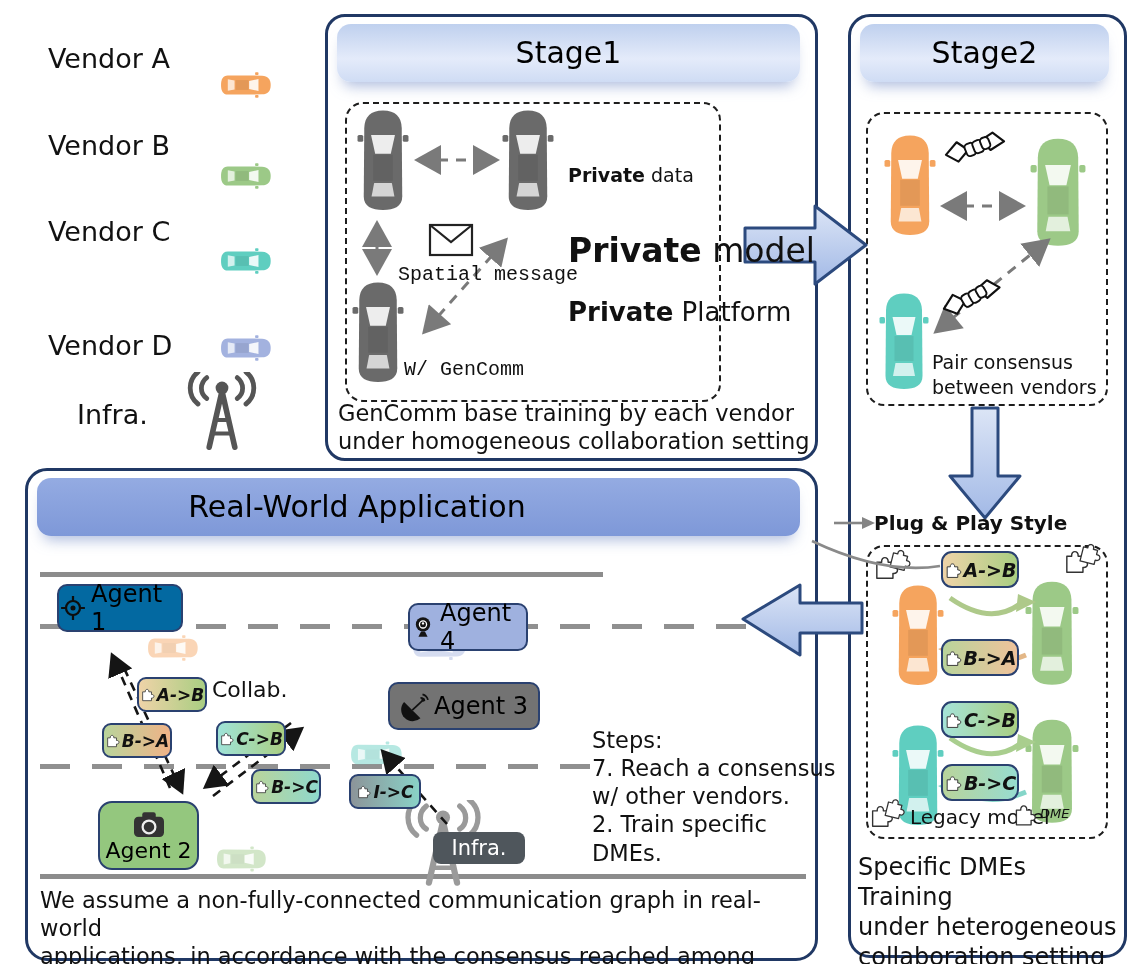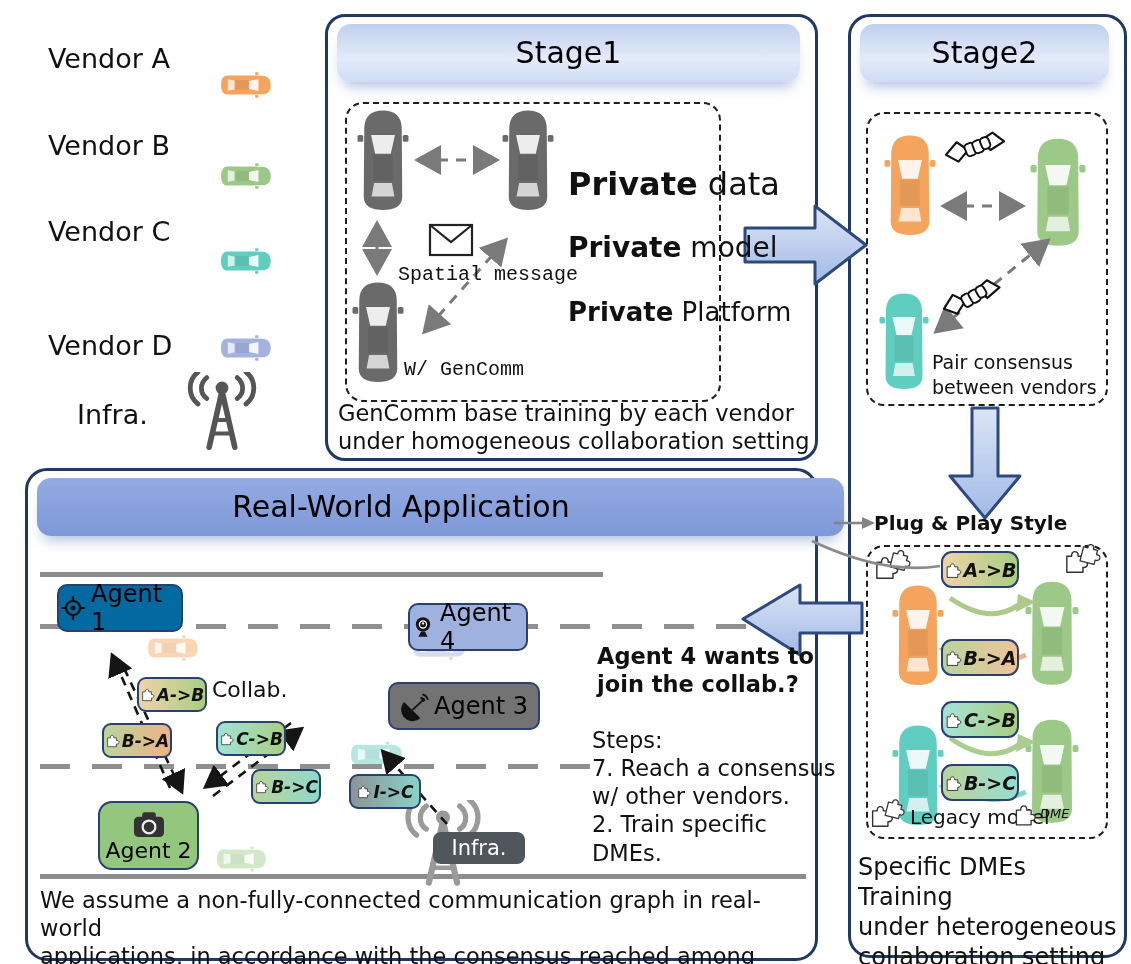--- a/index.html
+++ b/index.html
@@ -5,21 +5,21 @@
   html,body{margin:0;padding:0;background:#fff;}
   #canvas{position:relative;width:1131px;height:964px;background:#fff;overflow:hidden;
           font-family:"DejaVu Sans",sans-serif;color:#111;}
   .abs{position:absolute;}
   .pre{white-space:pre-line;}
   
   .panel{position:absolute;border:3.5px solid #203864;border-radius:22px;background:#fff;z-index:1;}
   .hdr{position:absolute;border-radius:14px;text-align:center;z-index:2;
        box-shadow:0 10px 14px -6px rgba(130,152,205,.65);}
   .hdr.light{background:linear-gradient(180deg,#BFD0EE,#E4EBFA 60%,#CFDCF4);}
-  .hdr.deep{background:linear-gradient(180deg,#94ABE2,#7E98D8);padding-left:44px;}
+  .hdr.deep{background:linear-gradient(180deg,#94ABE2,#7E98D8);}
   .hdr-title{font-size:30px;line-height:58px;color:#000;}
   .dashedbox{position:absolute;border:2.6px dashed #1d1d1d;border-radius:18px;z-index:2;}
   
   .lbl{position:absolute;z-index:6;line-height:1.25;}
   .legend-lbl{font-size:27px;}
   .cap{font-size:22.5px;}
   .cap24{font-size:24px;}
   .small{font-size:20px;font-family:Liberation Mono, monospace;}
   .b{font-weight:bold;}
   
@@ -127,22 +127,22 @@
   <svg class="car" style="left:352px;top:276px;color:#6A6A6A" width="52" height="112" viewBox="0 0 100 200">
       <use href="#carV"></use>
     </svg>
 
   <svg class="abs" style="left:428px;top:222px;z-index:6" width="46" height="36" viewBox="0 0 46 34">
       <use href="#envelope"></use>
     </svg>
   <div class="lbl small" style="left:388px;top:262px;width:200px;text-align:center;">Spatial message</div>
   <div class="lbl small" style="left:404px;top:357px;">W/ GenComm</div>
 
-  <div class="lbl" style="left:568px;top:164px;font-size:32px;"><span class="b">Private</span><span> data</span></div>
-  <div class="lbl" style="left:568px;top:230px;font-size:28px;"><span class="b">Private</span><span> model</span></div>
+  <div class="lbl" style="left:568px;top:164px;font-size:19px;"><span class="b">Private</span><span> data</span></div>
+  <div class="lbl" style="left:568px;top:230px;font-size:33px;"><span class="b">Private</span><span> model</span></div>
   <div class="lbl" style="left:568px;top:296px;font-size:26px;"><span class="b">Private</span><span> Platform</span></div>
 
   <div class="lbl cap pre" style="left:338px;top:399px;width:475px;">GenComm base training by each vendor
 under homogeneous collaboration setting</div>
 
   <div class="panel" style="left:848px;top:14px;width:273px;height:938px;"></div>
   <div class="hdr light" style="left:860px;top:24px;width:249px;height:58px;">
     <div class="hdr-title">Stage2</div>
   </div>
   <div class="dashedbox" style="left:866px;top:112px;width:238px;height:290px;"></div>
@@ -322,22 +322,20 @@
   </div>
   <div class="dme-badge" style="left:349px;top:774px;width:68px;height:31px;background:linear-gradient(90deg,#8C9499,#89D2C7);">
     <svg class="icon" width="15" height="15" viewBox="0 0 34 34">
         <use href="#puzzle1"></use>
       </svg>
     <span>I-&gt;C</span>
   </div>
 
   <div class="lbl" style="left:212px;top:676px;font-size:22px;">Collab.</div>
 
-  <div class="lbl b pre" style="left:597px;top:642px;font-size:22.5px;">Agent 4 wants to
-join the collab.?</div>
   <div class="lbl pre" style="left:592px;top:726px;font-size:22.5px;">Steps:
 7. Reach a consensus
  w/ other vendors.
 2. Train specific
  DMEs.</div>
 
   <div class="lbl cap pre" style="left:40px;top:886px;width:760px;">We assume a non-fully-connected communication graph in real-world
 applications, in accordance with the consensus reached among vendors.</div>
 
   <svg id="overlay" width="1131" height="964" viewBox="0 0 1131 964">

